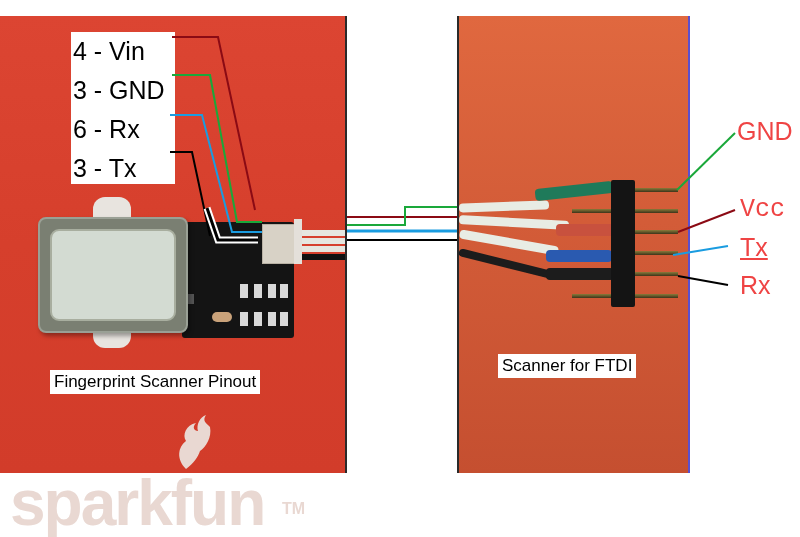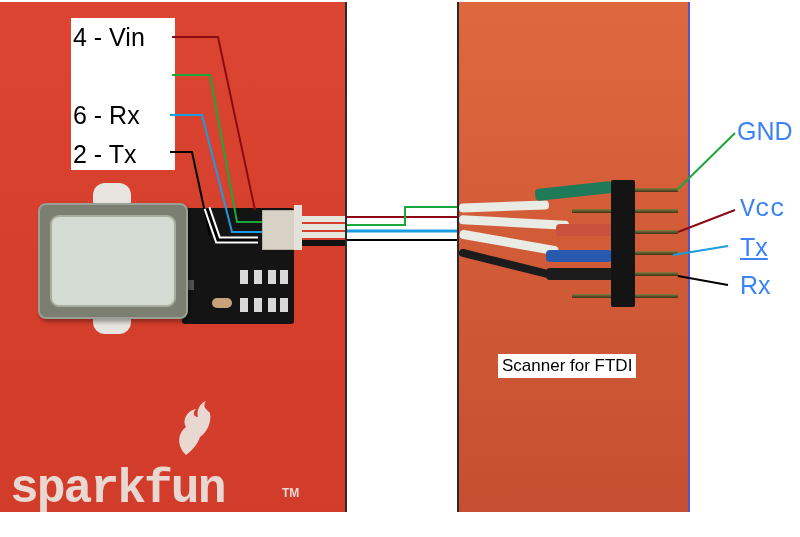--- a/index.html
+++ b/index.html
@@ -1,37 +1,37 @@
 <!DOCTYPE html>
 <html><head>
 <meta charset="utf-8">
 <style>
   html, body { margin:0; padding:0; background:#ffffff; }
   body { width:800px; height:537px; position:relative; overflow:hidden; font-family:"DejaVu Sans", sans-serif; }
-  .photo { position:absolute; top:2px; height:510px; }
+  .photo { position:absolute; top:16px; height:457px; }
   #left-photo { left:0; width:345px; background:linear-gradient(180deg,#dc4532 0%,#d63f2c 50%,#d23c2a 100%); border-right:2px solid #2a2a2a; }
   #right-photo { left:457px; width:229px; background:linear-gradient(180deg,#e0683f 0%,#d35c38 45%,#c54f30 100%); border-left:2px solid #2a2a2a; border-right:2px solid #5a4fd0; }
   .label-box { position:absolute; background:#fff; color:#000; font-family:"Liberation Sans", sans-serif; }
   #pin-labels { left:71px; top:16px; width:104px; height:152px; }
   .pin-label { position:absolute; left:2px; font-size:25px; line-height:26px; white-space:nowrap; }
   .caption { font-size:17px; line-height:24px; padding:0 4px; white-space:nowrap; }
   #caption-left { left:50px; top:354px; }
   #caption-right { left:498px; top:354px; }
-  .right-label { position:absolute; font-family:"Liberation Sans", sans-serif; font-size:25px; line-height:26px; color:#3b82f6; }
+  .right-label { position:absolute; font-family:"Liberation Sans", sans-serif; font-size:25px; line-height:26px; color:#ef4444; }
   
   #sensor-body { position:absolute; left:38px; top:201px; width:146px; height:112px; background:#7a7f72; border-radius:8px; border:2px solid #9aa095; box-shadow:2px 3px 4px rgba(0,0,0,0.35); }
   #sensor-window { position:absolute; left:10px; top:10px; width:122px; height:88px; background:#d3dbd2; border-radius:9px; border:2px solid #a8ae9f; }
   .tab { position:absolute; width:38px; height:22px; background:#e8e4df; border-radius:12px 12px 0 0; }
   #pcb { position:absolute; left:182px; top:206px; width:112px; height:116px; background:#141414; border-radius:3px; }
   .smd { position:absolute; background:#d9d9d9; }
   #connector { position:absolute; left:262px; top:208px; width:32px; height:38px; background:#d8d2c6; border:1px solid #b8b1a4; }
   #connector-lip { position:absolute; left:294px; top:203px; width:8px; height:45px; background:#e4e0da; }
   .cable { position:absolute; height:6px; background:#e6e6df; }
-  #sf-logo { position:absolute; left:10px; top:455px; color:#e9d8d2; font-family:Liberation Mono, monospace; font-weight:bold; font-size:48px; letter-spacing:-2px; line-height:64px; }
-  #sf-tm { position:absolute; left:282px; top:484px; color:#e9d8d2; font-family:"Liberation Sans", sans-serif; font-weight:bold; font-size:12px; }
+  #sf-logo { position:absolute; left:10px; top:455px; color:#e9d8d2; font-family:Liberation Sans, sans-serif; font-weight:bold; font-size:64px; letter-spacing:-2px; line-height:64px; }
+  #sf-tm { position:absolute; left:282px; top:484px; color:#e9d8d2; font-family:"Liberation Sans", sans-serif; font-weight:bold; font-size:16px; }
   #sf-sub { position:absolute; left:70px; top:506px; color:#e9d8d2; font-family:"Liberation Sans", sans-serif; font-weight:bold; font-size:22px; letter-spacing:10px; }
   #flame { position:absolute; left:172px; top:397px; }
   
   #header-body { position:absolute; left:611px; top:180px; width:24px; height:127px; background:#141414; border-radius:2px; }
   .header-pin { position:absolute; left:572px; width:106px; height:4px; background:linear-gradient(180deg,#8a7a3a,#3d341a); }
   .wire { position:absolute; border-radius:4px; }
   svg.overlay { position:absolute; left:0; top:0; pointer-events:none; }
 </style>
 </head>
 <body>
@@ -57,24 +57,26 @@
   </div>
   <div id="connector"></div>
   <div id="connector-lip"></div>
   <div class="cable" style="left:302px;top:214px;width:43px;"></div>
   <div class="cable" style="left:302px;top:222px;width:43px;"></div>
   <div class="cable" style="left:302px;top:230px;width:43px;"></div>
   <div class="cable" style="left:302px;top:238px;width:43px;background:#111;"></div>
 
   <div class="label-box" id="pin-labels">
     <div class="pin-label" style="top:6px;">4 - Vin</div>
+    <div class="pin-label" style="top:45px;">3 - GND</div>
     <div class="pin-label" style="top:84px;">6 - Rx</div>
-    <div class="pin-label" style="top:123px;">2 - Tx</div>
+    <div class="pin-label" style="top:123px;">3 - Tx</div>
   </div>
 
+  <div class="label-box caption" id="caption-left">Fingerprint Scanner Pinout</div>
 
   <svg id="flame" width="40" height="56" viewBox="0 0 40 56">
     <path d="M14 56 C4 46 6 34 14 28 C10 22 14 12 24 10 C20 14 22 18 26 18 C24 12 28 4 34 2 C30 8 34 10 38 14 C40 24 34 34 28 38 C26 44 22 50 14 56 Z" fill="#e9d8d2"></path>
   </svg>
   <div id="sf-logo">sparkfun</div>
   <div id="sf-tm">TM</div>
 </div>
 
 <div class="photo" id="right-photo">
 </div>

